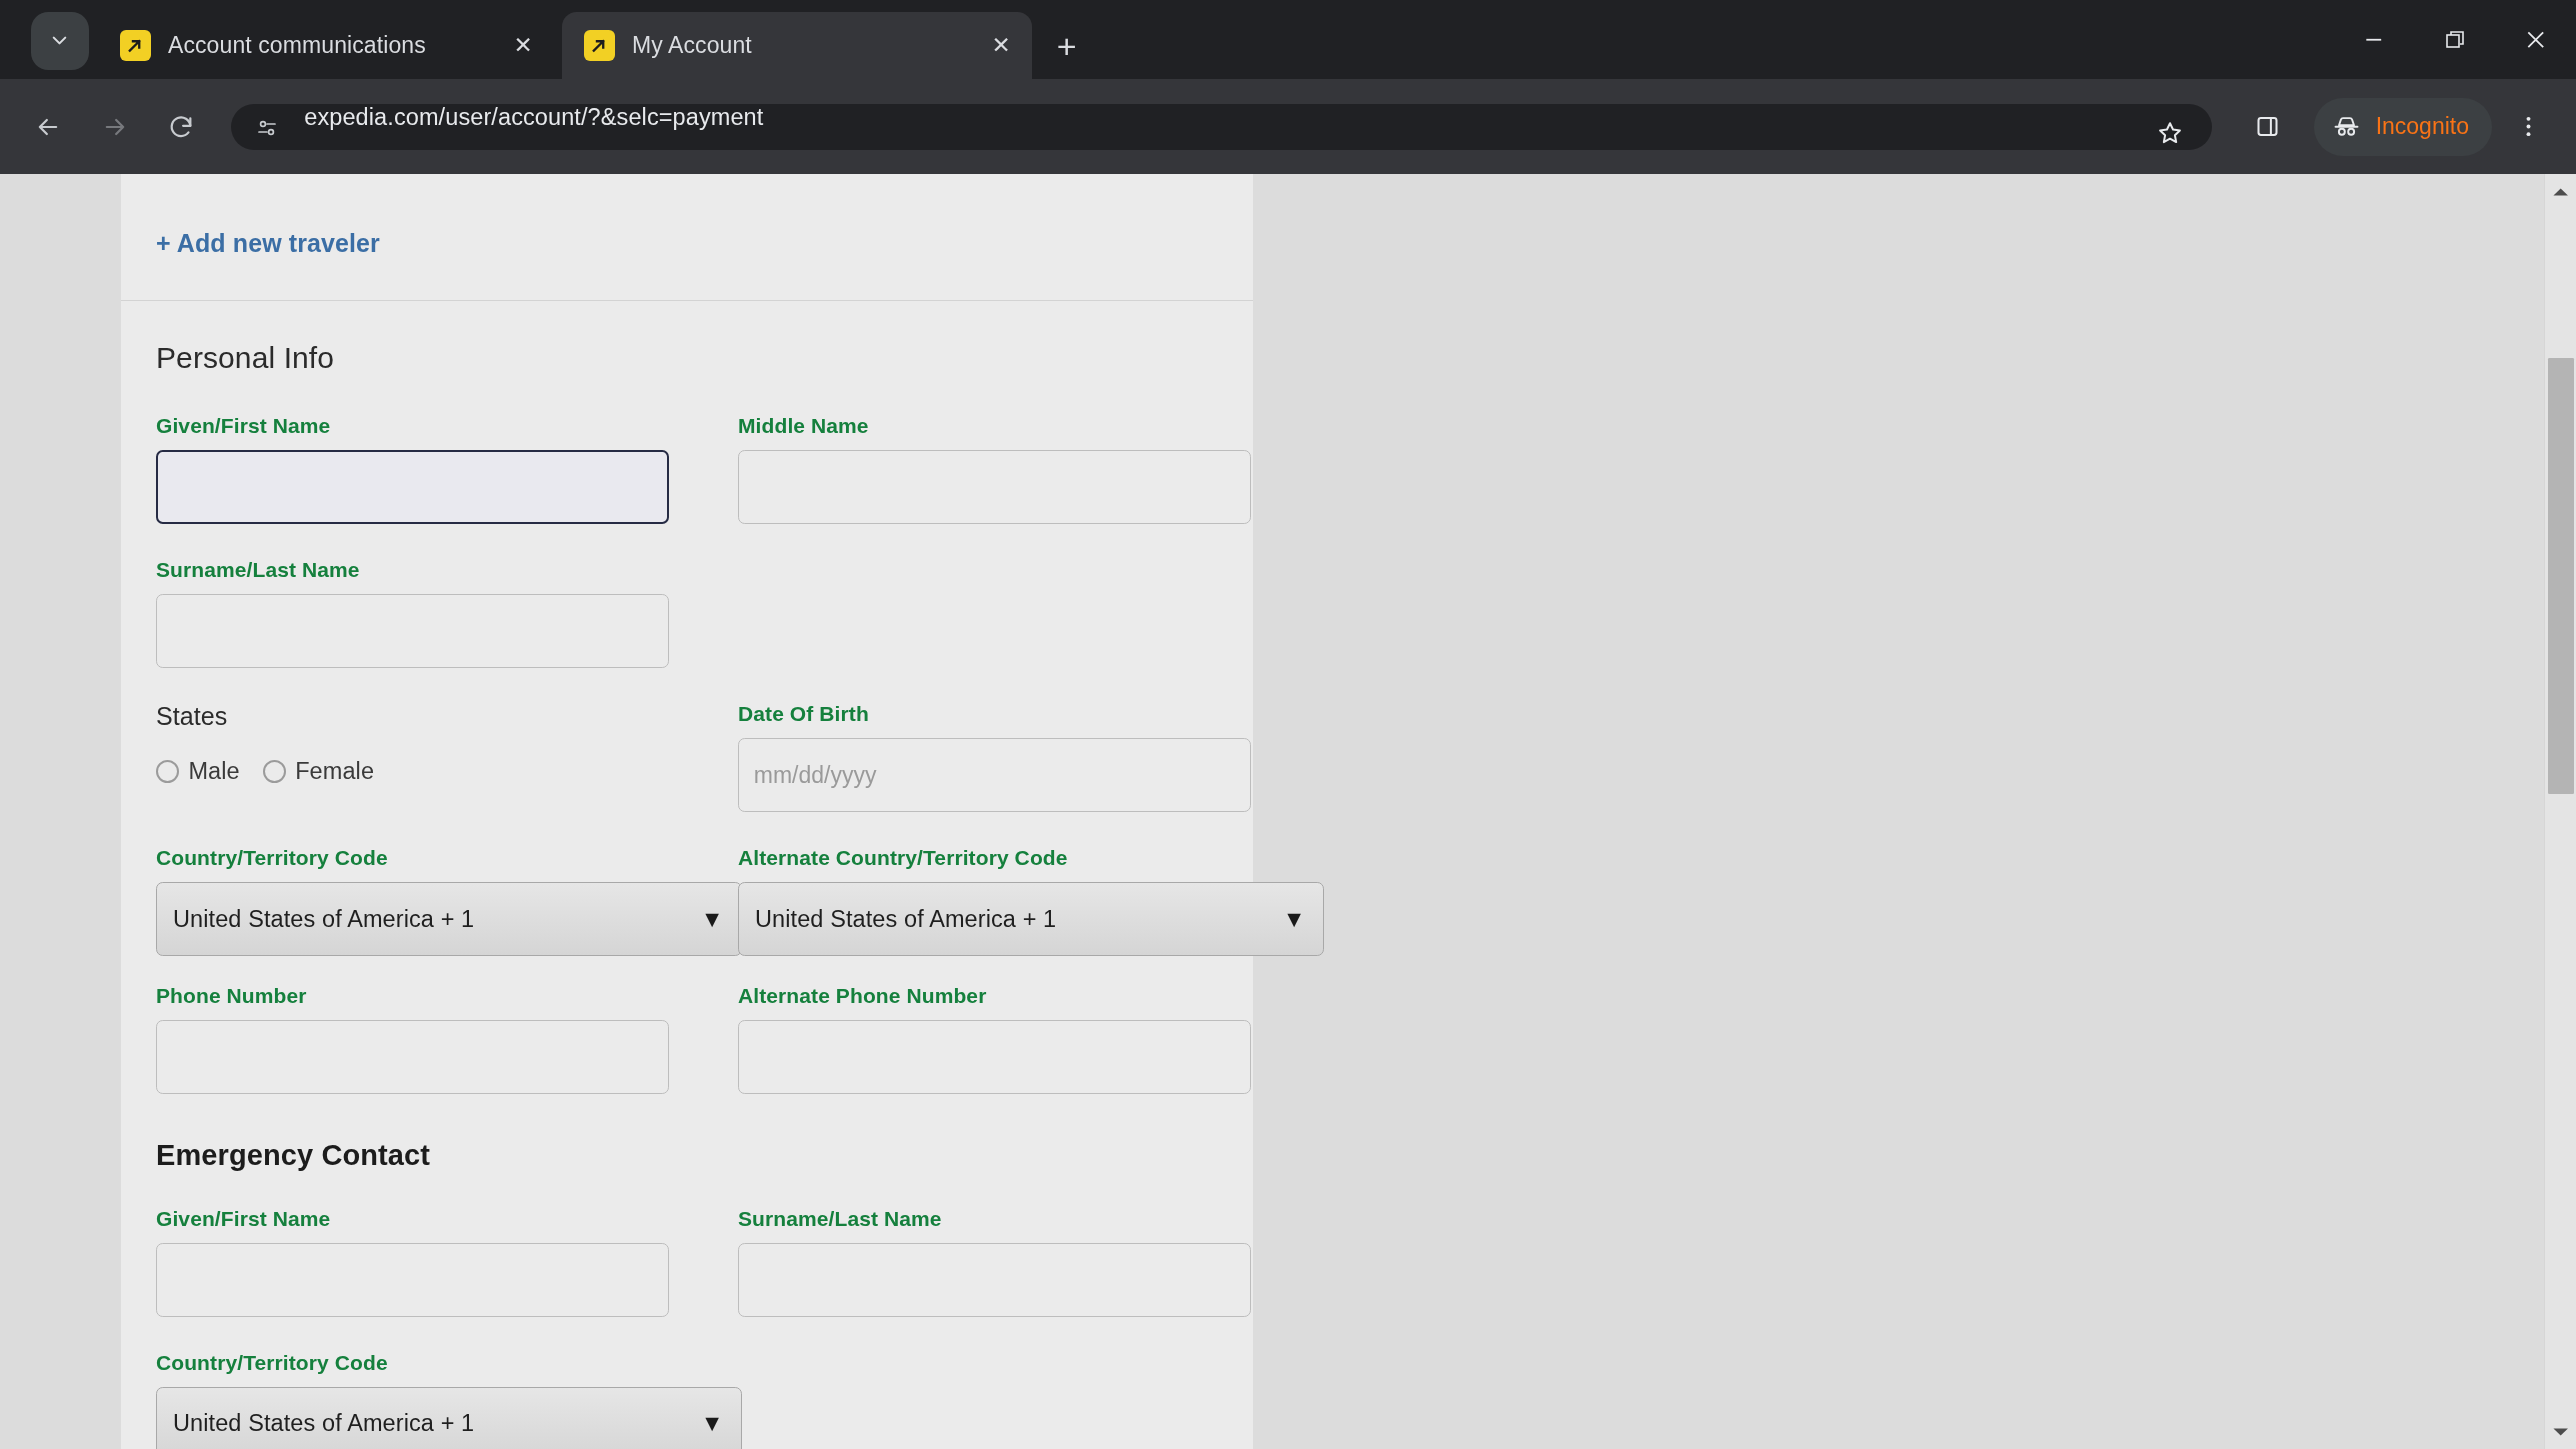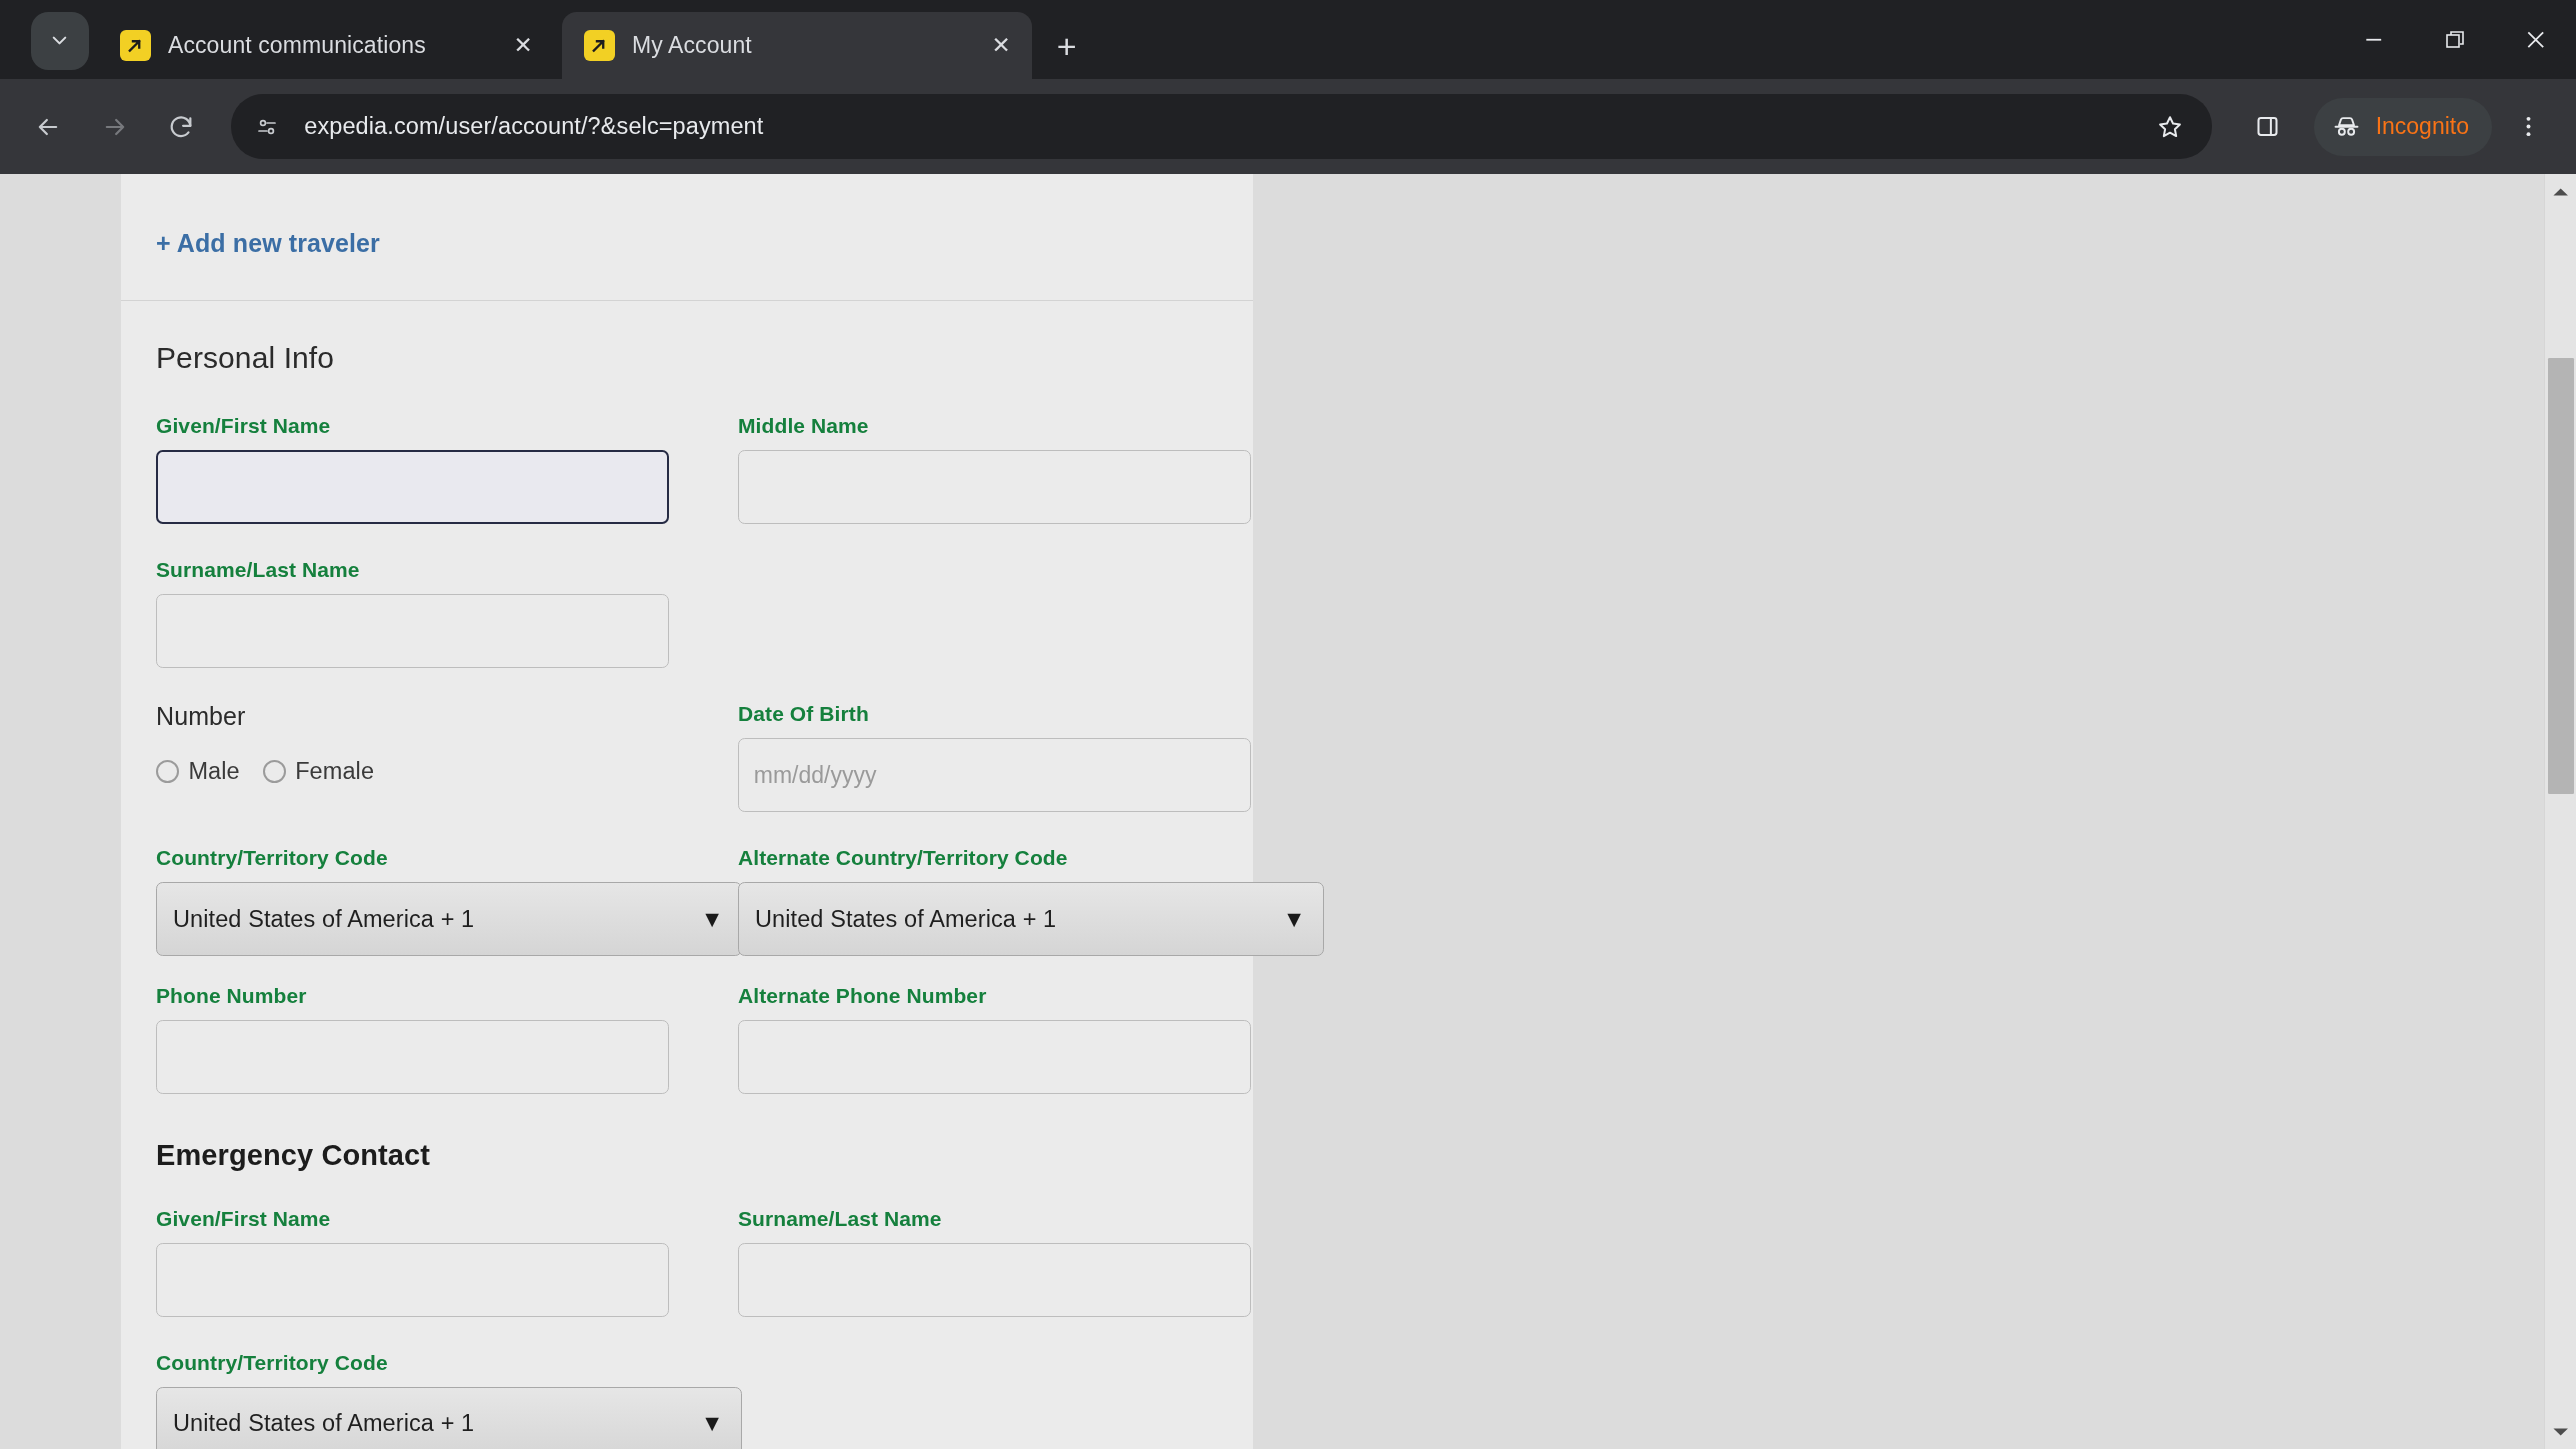--- a/index.html
+++ b/index.html
@@ -134,25 +134,25 @@
     border-radius: 50%;
     display: flex; align-items: center; justify-content: center;
     cursor: pointer;
     flex: 0 0 64px;
     margin-right: 2.7px;
   }
   .nav-btn.disabled { opacity: 0.45; }
 
   .omnibox {
     flex: 1 1 auto;
-    height: 65px;
+    height: 46px;
     background: #202124;
     border-radius: 32px;
     display: flex;
-    align-items: center;
+    align-items: flex-start;
     margin: 0 19px 0 14.8px;
     padding: 0 13.4px 0 12px;
     min-width: 0;
   }
   .site-info-btn {
     width: 48px; height: 48px;
     border-radius: 50%;
     display: flex; align-items: center; justify-content: center;
     flex: 0 0 48px;
     cursor: pointer;
@@ -508,21 +508,21 @@
           <div class="form-row">
             <div class="form-col pad-right field-block">
               <label class="field-label">Surname/Last Name</label>
               <input class="text-input" type="text" value="" style="">
             </div>
             <div class="form-col"></div>
           </div>
 
           <div class="form-row">
             <div class="form-col pad-right field-block">
-              <label class="field-label big">Number</label>
+              <label class="field-label big">States</label>
               <div class="radio-row">
                 <span class="radio-item">
                   <span class="radio-circle"></span>
                   <span class="radio-label">Male</span>
                 </span>
                 <span class="radio-item">
                   <span class="radio-circle"></span>
                   <span class="radio-label">Female</span>
                 </span>
               </div>

